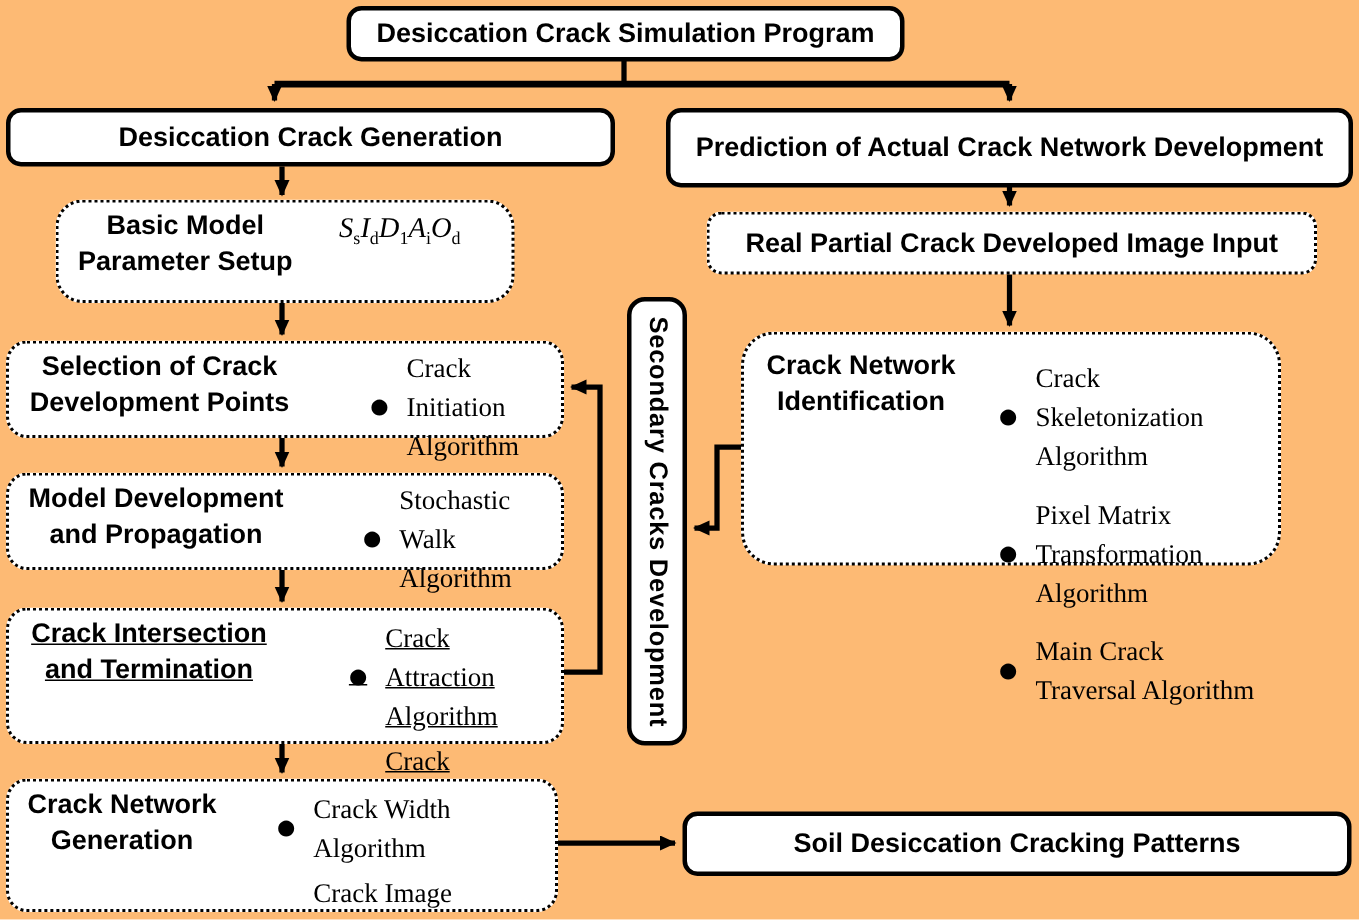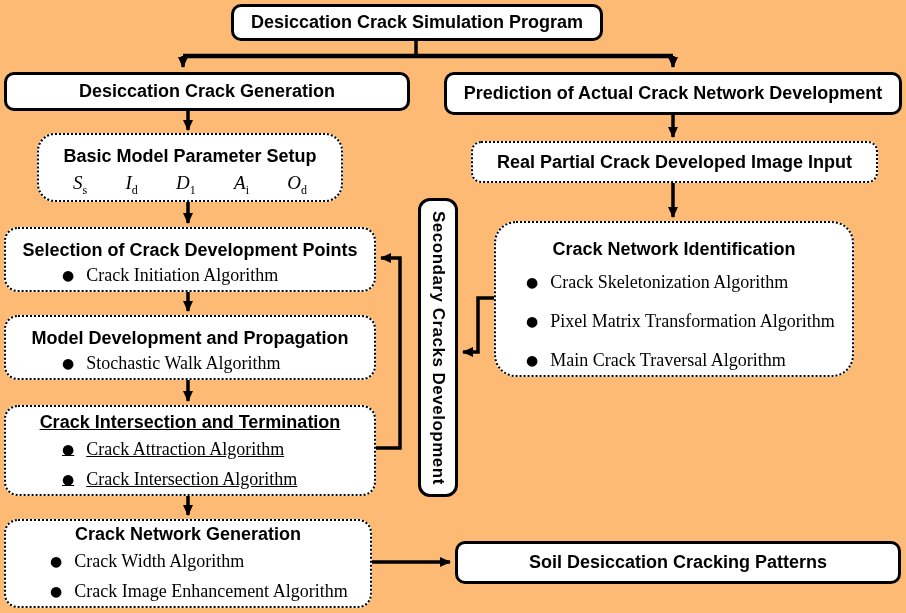--- a/index.html
+++ b/index.html
@@ -17,21 +17,21 @@
     background:#fff;
     display:flex;
     align-items:center;
     justify-content:center;
     text-align:center;
   }
   .solid{border:3px solid #000;border-radius:10px;}
   .dotted{border:2px dotted #000;border-radius:14px;}
   .hdr{font-weight:bold;font-size:18px;letter-spacing:0px;}
   .step{
-    flex-direction:column;
+    flex-direction:row;
     justify-content:flex-end;
     align-items:stretch;
     padding:3px 8px 2px 8px;
   }
   .step .title{
     font-weight:bold;font-size:18px;text-align:center;line-height:24px;
   }
   .bullets{display:flex;flex-direction:column;}
   .bullet{
     display:flex;align-items:center;
@@ -87,21 +87,21 @@
     </g>
   </svg>
 
   <div class="box solid hdr" style="left:231px;top:4px;width:372px;height:37px;">
     <span>Desiccation Crack Simulation Program</span>
   </div>
 
   <div class="box solid hdr" style="left:4px;top:72px;width:406px;height:39px;">
     <span>Desiccation Crack Generation</span>
   </div>
-  <div class="box solid hdr" style="left:444px;top:72px;width:458px;height:43px;">
+  <div class="box solid hdr" style="left:444px;top:72px;width:458px;height:53px;">
     <span>Prediction of Actual Crack Network Development</span>
   </div>
 
   <div class="box dotted step" style="left:37px;top:133px;width:306px;height:69px;border-radius:18px;">
     <div class="title">Basic Model Parameter Setup</div>
     <div class="symrow">
       <span><span>S</span><sub>s</sub></span>
       <span><span>I</span><sub>d</sub></span>
       <span><span>D</span><sub>1</sub></span>
       <span><span>A</span><sub>i</sub></span>

